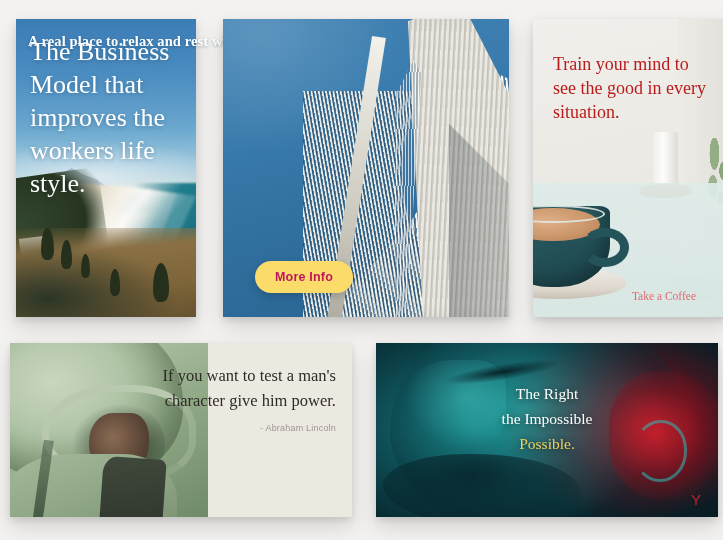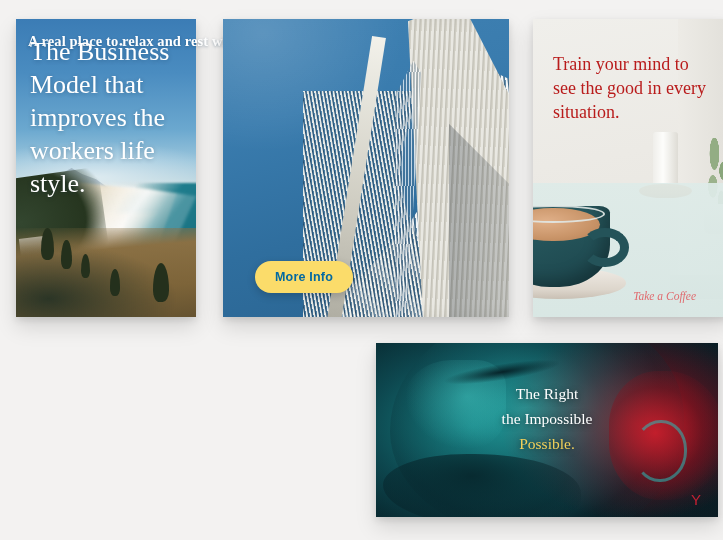--- a/index.html
+++ b/index.html
@@ -347,21 +347,21 @@
     position: absolute; left: 30px; top: 35px; width: 178px;
     color: #ffffff;
     font-size: 26px;
     line-height: 33px;
     text-shadow: 0 1px 4px rgba(0,40,70,.30);
   }
   .btn-more {
     position: absolute; left: 255px; top: 261px;
     display: inline-block;
     background: #fbdc6a;
-    color: #0369a1;
+    color: #be185d;
     border: none;
     border-radius: 18px;
     padding: 9px 20px;
     font-family: "Liberation Sans", sans-serif;
     font-size: 12.5px;
     font-weight: bold;
     letter-spacing: .2px;
     cursor: pointer;
     box-shadow: 0 3px 8px rgba(0,0,0,.18);
   }
@@ -374,21 +374,20 @@
   .quote-exp {
     position: absolute; right: 26px; top: 194px; width: 130px;
     text-align: right;
     color: #3c3f3d;
     font-size: 15px;
     line-height: 25px;
   }
   .link-coffee {
     position: absolute; right: 27px; top: 290px;
     color: #e06b6f;
-    font-style: italic;
     font-size: 11.5px;
     text-decoration: none;
     cursor: pointer;
   }
   .quote-lincoln {
     color: #2f2b27;
     font-size: 16.5px;
     line-height: 25px;
   }
   .attr-lincoln {
@@ -461,20 +460,35 @@
         <div class="exp-cup-body"></div>
         <div class="exp-cup-coffee"></div>
         <div class="exp-cup-rim"></div>
         <div class="exp-cup-handle"></div>
       </div>
     </div>
   </div>
   <div class="quote-mind">Train your mind to see the good in every situation.</div>
   <a class="link-coffee" href="#">Take a Coffee</a>
 
+  <div class="card" id="card-lincoln">
+    <div class="lin-photo">
+      <div class="lin-hood"></div>
+      <div class="lin-shadow-in"></div>
+      <div class="lin-face"></div>
+      <div class="lin-hood-rim"></div>
+      <div class="lin-body"></div>
+      <div class="lin-zip"></div>
+      <div class="lin-dark-panel"></div>
+    </div>
+    <div class="lin-text">
+      <div class="quote-lincoln">If you want to test a man's character give him power.</div>
+      <div class="attr-lincoln">- Abraham Lincoln</div>
+    </div>
+  </div>
 
   <div class="card" id="card-perspective">
     <div class="pers-photo">
       <div class="pers-face"></div>
       <div class="pers-nose"></div>
       <div class="pers-brow"></div>
       <div class="pers-red-ear"></div>
       <div class="pers-ear-ring"></div>
       <div class="pers-beard"></div>
     </div>

